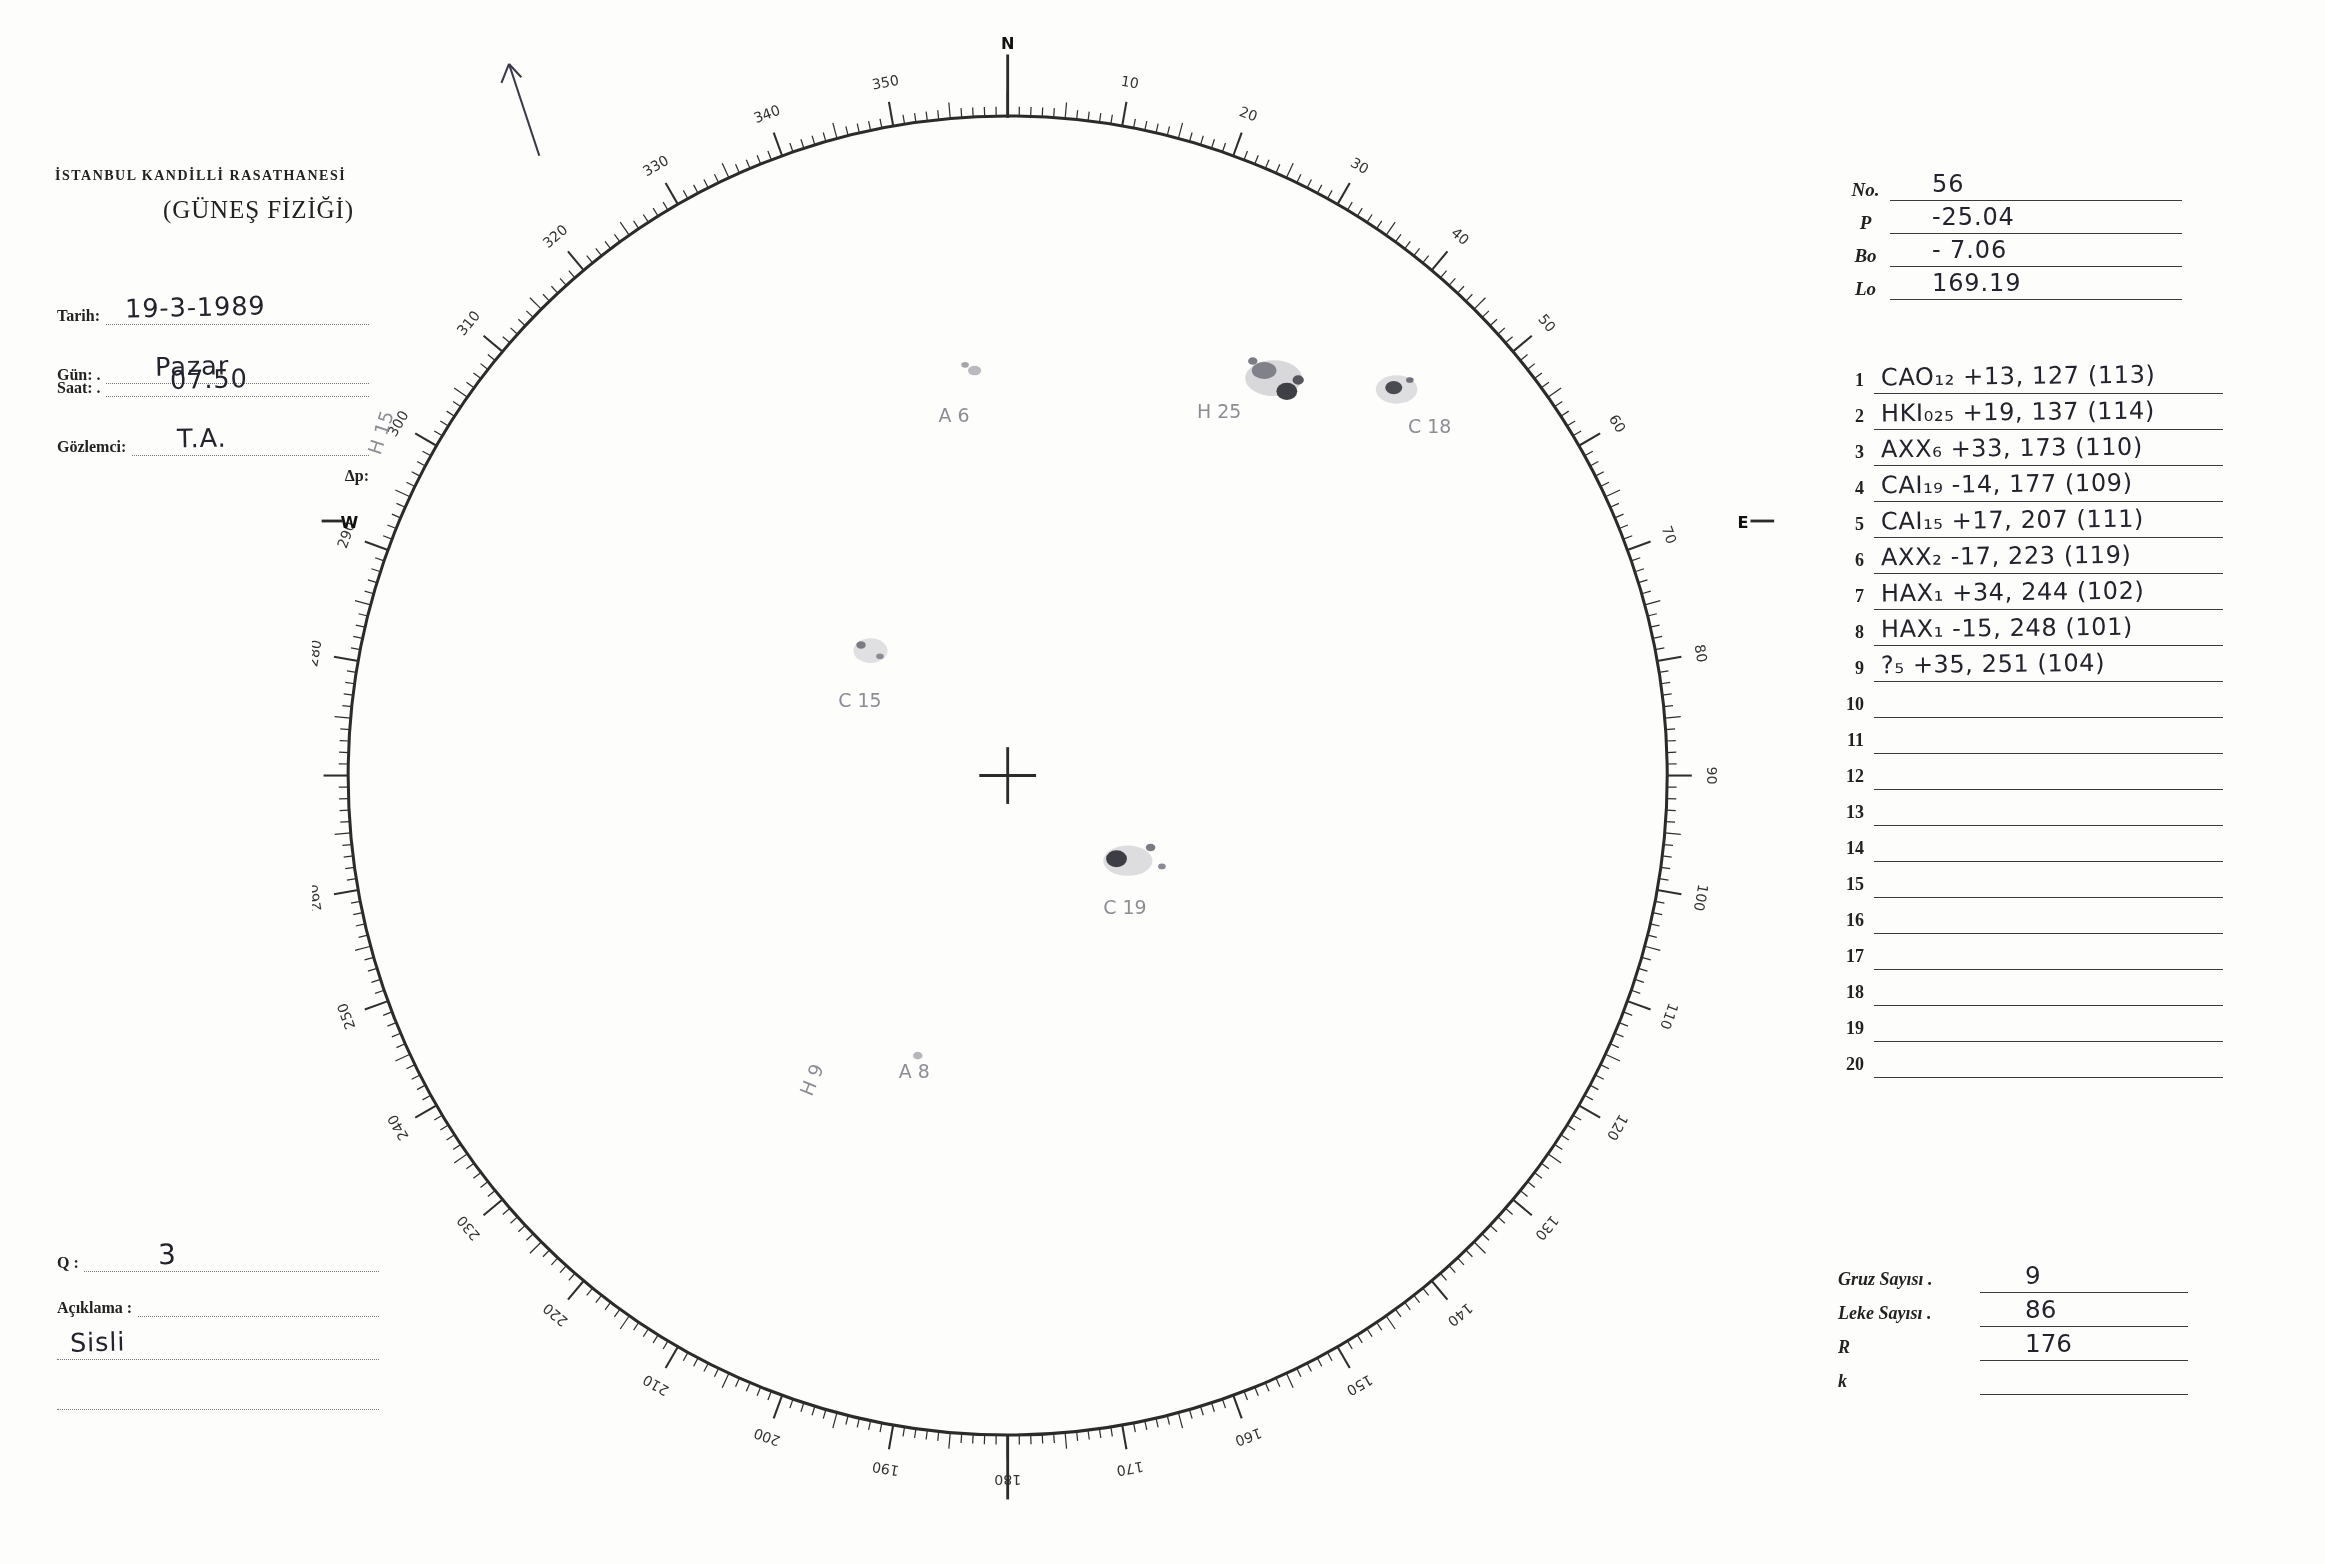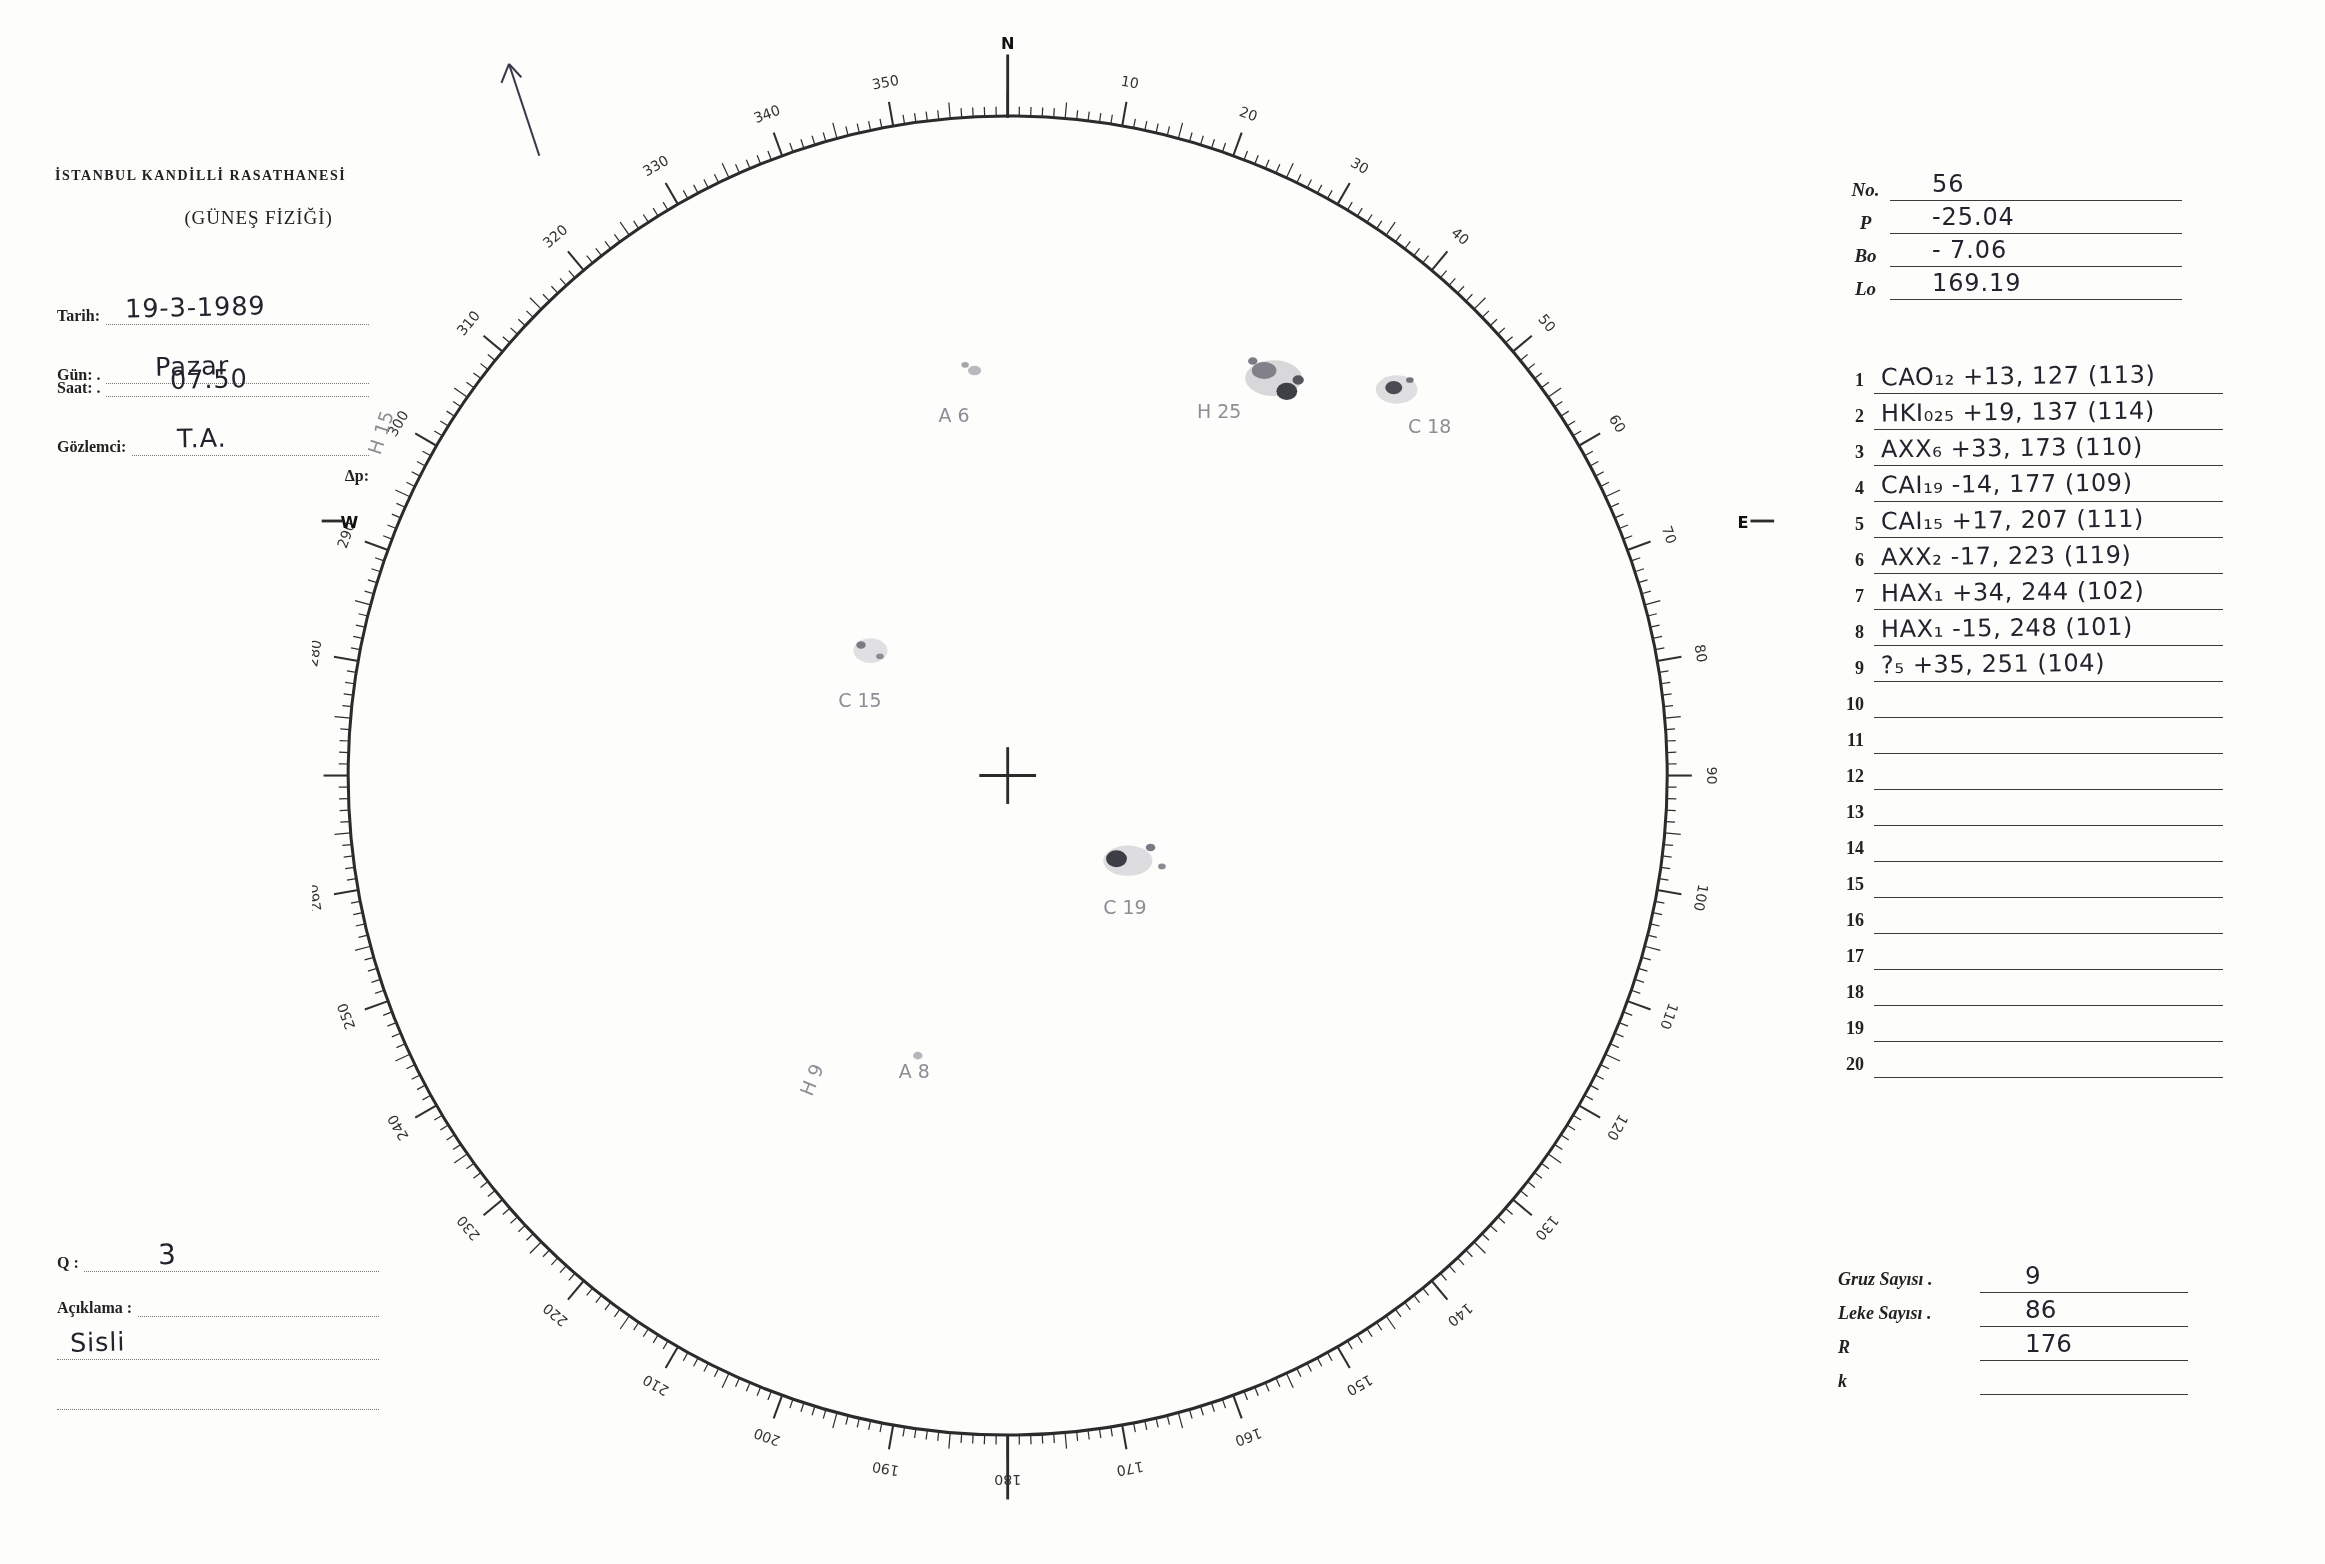--- a/index.html
+++ b/index.html
@@ -34,24 +34,24 @@
   }
   #obs-title {
     font-family: "Liberation Serif", serif;
     font-size: 14px;
     letter-spacing: 1.5px;
     font-weight: 700;
     color: #222;
     white-space: nowrap;
   }
   #obs-sub {
-    font-size: 19px;
+    font-size: 25px;
     letter-spacing: 0.9px;
     text-align: center;
-    margin-top: 23px;
+    margin-top: 12px;
     padding-right: 38px;
     color: #222;
   }
 
   
   .field-row {
     position: absolute;
     display: flex;
     align-items: flex-end;
     height: 32px;

